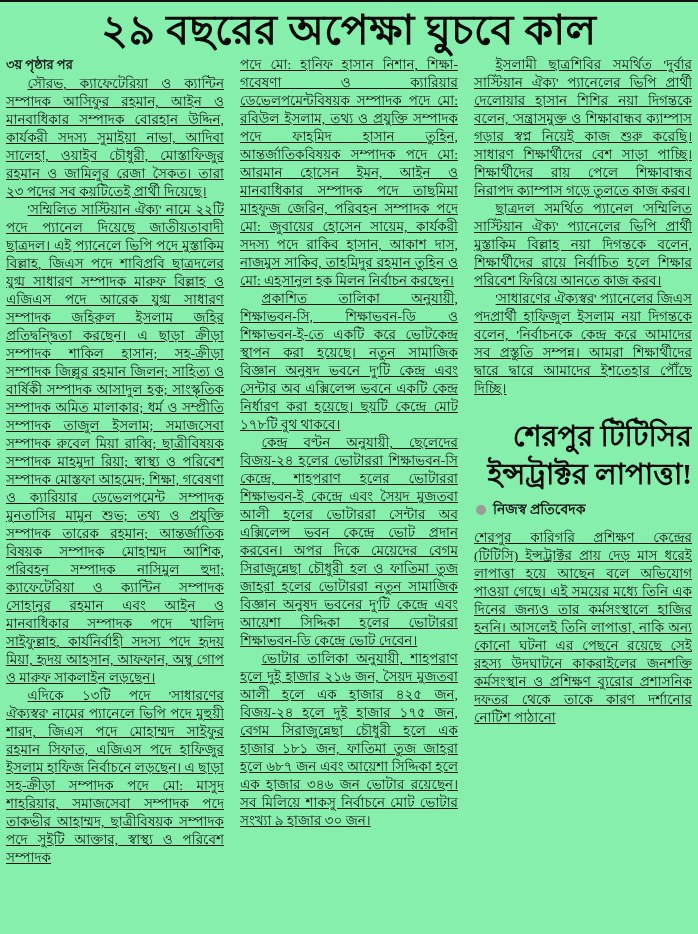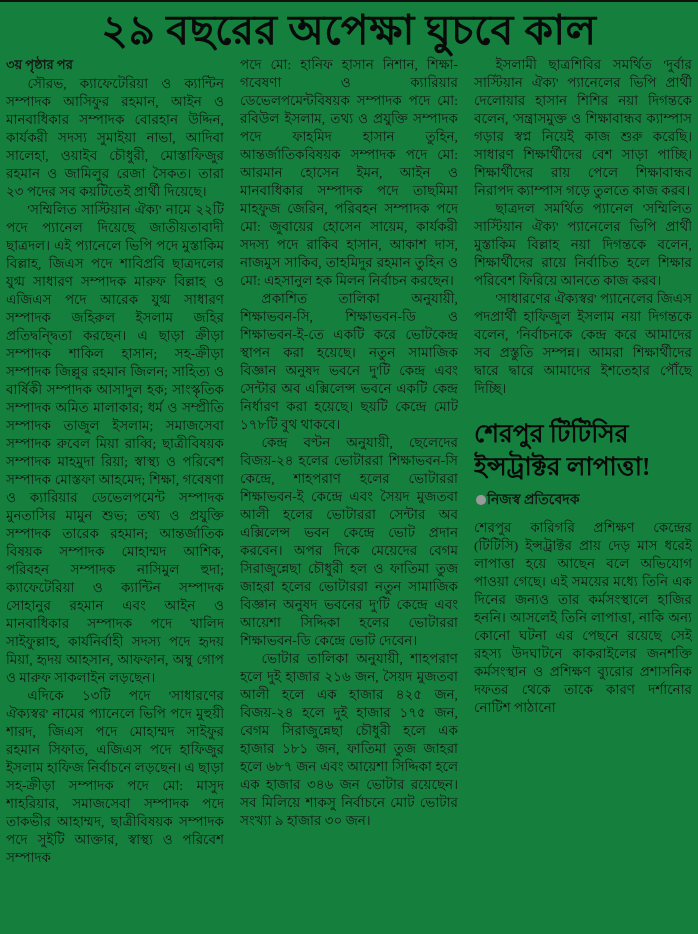--- a/index.html
+++ b/index.html
@@ -6,21 +6,21 @@
   html, body { background: #ffffff; }
   body {
     width: 698px; height: 934px;
     font-family: "Liberation Serif", "DejaVu Serif", serif;
     color: #111111;
     overflow: hidden;
   }
   .page {
     width: 698px; height: 934px;
     padding: 0 6px;
-    background: #15803d;
+    background: #86efac;
     position: relative;
     overflow: hidden;
   }
   .top-rule {
     position: absolute; top: 0; left: 0; right: 0;
     height: 2px; background: #111;
   }
   .headline1 {
     padding-top: 8px;
     text-align: center;
@@ -38,40 +38,40 @@
     overflow: hidden;
   }
   .col {
     flex: 1 1 0;
     overflow: hidden;
     font-size: 13.5px;
     line-height: 18px;
     text-align: justify;
     color: #151515;
   }
-  .col p { text-align: justify; }
+  .col p { text-align: justify; text-decoration: underline; }
   .col p.indent { text-indent: 1.6em; }
   .cont-note {
     font-weight: 700;
     font-size: 13px;
     margin-bottom: 1px;
   }
   .article2 { margin-top: 20px; }
   .headline2 {
-    text-align: left;
-    font-size: 25px;
+    text-align: right;
+    font-size: 29px;
     font-weight: 700;
     line-height: 1.3;
     color: #0a0a0a;
     margin-bottom: 8px;
   }
   .byline {
     display: flex;
     align-items: center;
-    gap: 1px;
+    gap: 7px;
     font-weight: 700;
     font-size: 14px;
     margin: 2px 0 10px 2px;
   }
   .byline .dot {
     width: 10px; height: 10px;
     border-radius: 50%;
     background: #9a9a9a;
     flex: 0 0 auto;
   }

